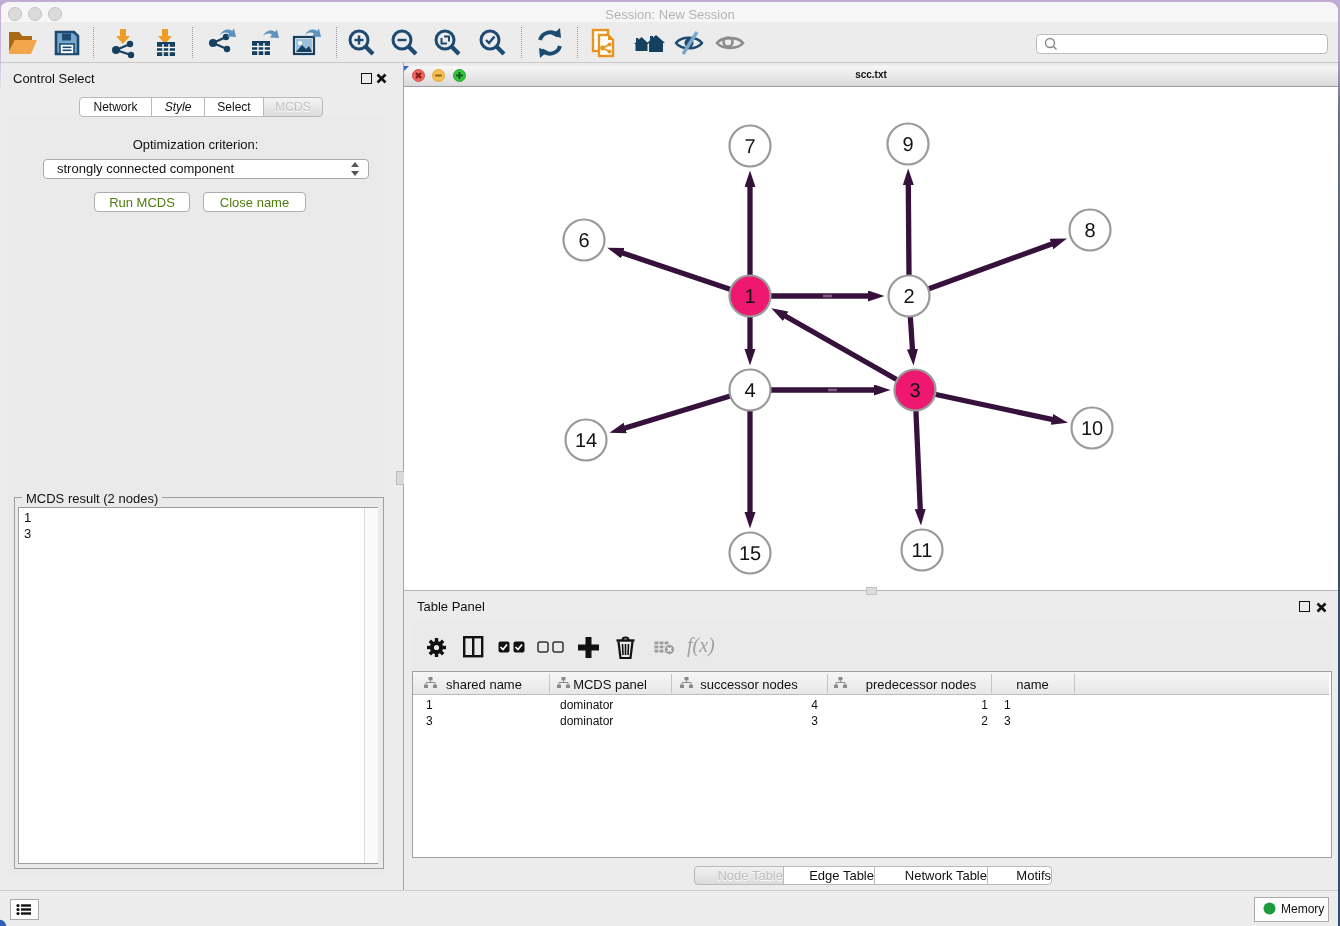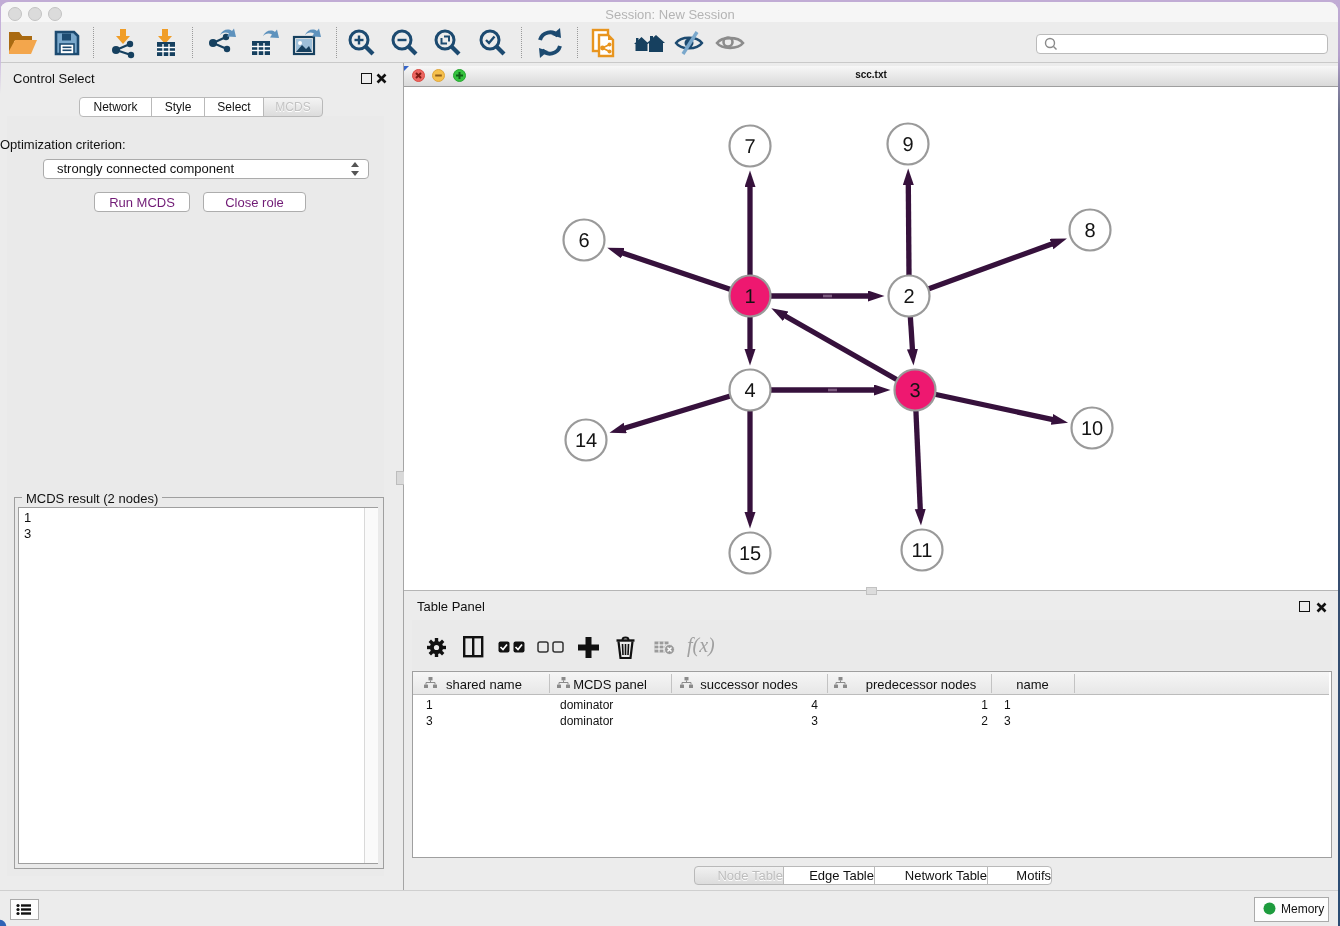--- a/index.html
+++ b/index.html
@@ -11,23 +11,23 @@
 #title{width:100%;top:7px;text-align:center;color:#b4b4b4;font-size:13px;}
 #toolbar{left:0;top:22px;width:1338px;height:40px;background:#ececec;border-bottom:1px solid #c9c9c9;}
 .sep{top:27px;width:1px;height:31px;border-left:1px dotted #9a9a9a;}
 #search{left:1036px;top:34px;width:290px;height:18px;background:#fff;border:1px solid #bbb;border-radius:4px;}
 
 #cphead{left:13px;top:71px;font-size:13px;color:#111;}
 .wbtn{top:72px;font-weight:bold;color:#111;font-size:13px;}
 #cpcontent{left:7px;top:116px;width:377px;height:760px;background:#eaeaea;}
 .tab{top:97px;height:18px;background:#fff;border:1px solid #b9b9b9;font-size:12px;color:#111;text-align:center;line-height:19px;}
 .tabsel{background:linear-gradient(#f4f4f4,#dcdcdc);color:#c3c3c3;text-shadow:0 1px 0 #fff;}
-#optlabel{left:0px;top:137px;width:391px;font-size:13px;color:#111;}
+#optlabel{left:0px;top:137px;width:391px;text-align:center;font-size:13px;color:#111;}
 #dropdown{left:43px;top:159px;width:311px;height:18px;background:#fff;border:1px solid #ababab;border-radius:4px;font-size:13px;color:#111;line-height:18px;padding-left:13px;}
-.btn{top:192px;height:18px;background:#fff;border:1px solid #adadad;border-radius:4px;font-size:13px;color:#701a75;text-align:center;line-height:19px;}
+.btn{top:192px;height:18px;background:#fff;border:1px solid #adadad;border-radius:4px;font-size:13px;color:#4d7c0f;text-align:center;line-height:19px;}
 #grp{left:14px;top:497px;width:368px;height:370px;border:1px solid #9f9f9f;}
 #grplabel{left:22px;top:491px;background:#eaeaea;padding:0 4px;font-size:13px;color:#111;}
 #grptext{left:18px;top:507px;width:360px;height:357px;background:#fff;border:1px solid #9f9f9f;font-size:13px;color:#111;line-height:16px;padding:2px 0 0 5px;box-sizing:border-box;}
 #grpsb{left:364px;top:508px;width:13px;height:355px;background:#fafafa;border-left:1px solid #d9d9d9;}
 
 #split{left:403px;top:63px;width:1px;height:828px;background:#a5a5a5;}
 #grip1{left:396px;top:471px;width:7px;height:12px;background:#d9d9d9;border:1px solid #bdbdbd;}
 
 #gwin{left:404px;top:66px;width:934px;height:524px;background:#fff;border-bottom:1px solid #b5b5b5;}
 #gtitle{left:0;top:0;width:934px;height:20px;background:linear-gradient(#f7f7f7,#d9d9d9);border-bottom:1px solid #9e9e9e;}
@@ -208,31 +208,31 @@
       </svg>
     </div>
 
 <div id="cphead" class="abs">Control Select</div>
 <div class="abs wbtn" style="left:361px;top:73px;width:9px;height:9px;border:1.5px solid #111;"></div>
 <svg class="abs" style="left:376px;top:73px" width="11" height="11">
       <path d="M1.5,1.5 L9.5,9.5 M9.5,1.5 L1.5,9.5" stroke="#111" stroke-width="2.6"></path>
     </svg>
 <div id="cpcontent" class="abs"></div>
 <div class="abs tab" style="left:79px;width:71px;border-radius:4px 0 0 4px;">Network</div>
-<div class="abs tab" style="left:151px;width:52px;">Style</div>
+<div class="abs tab" style="left:151px;width:52px;font-style:italic;">Style</div>
 <div class="abs tab" style="left:204px;width:58px;">Select</div>
 <div class="abs tab tabsel" style="left:263px;width:58px;border-radius:0 4px 4px 0;">MCDS</div>
 <div id="optlabel" class="abs">Optimization criterion:</div>
 <div id="dropdown" class="abs">strongly connected component
 <svg width="10" height="14" style="position:absolute;right:8px;top:2px">
         <path d="M5,0 L9,5 L1,5 Z" fill="#555"></path>
         <path d="M5,14 L9,9 L1,9 Z" fill="#555"></path>
       </svg></div>
 <div class="abs btn" style="left:94px;width:94px;">Run MCDS</div>
-<div class="abs btn" style="left:203px;width:101px;">Close role</div>
+<div class="abs btn" style="left:203px;width:101px;">Close name</div>
 <div id="grp" class="abs"></div>
 <div id="grptext" class="abs">1<br>3</div>
 <div id="grpsb" class="abs"></div>
 <div id="grplabel" class="abs">MCDS result (2 nodes)</div>
 <div id="split" class="abs"></div>
 <div id="grip1" class="abs"></div>
 
 <div id="gwin" class="abs">
 <div id="gtitle" class="abs"></div>
 <div id="gname" class="abs">scc.txt</div>

